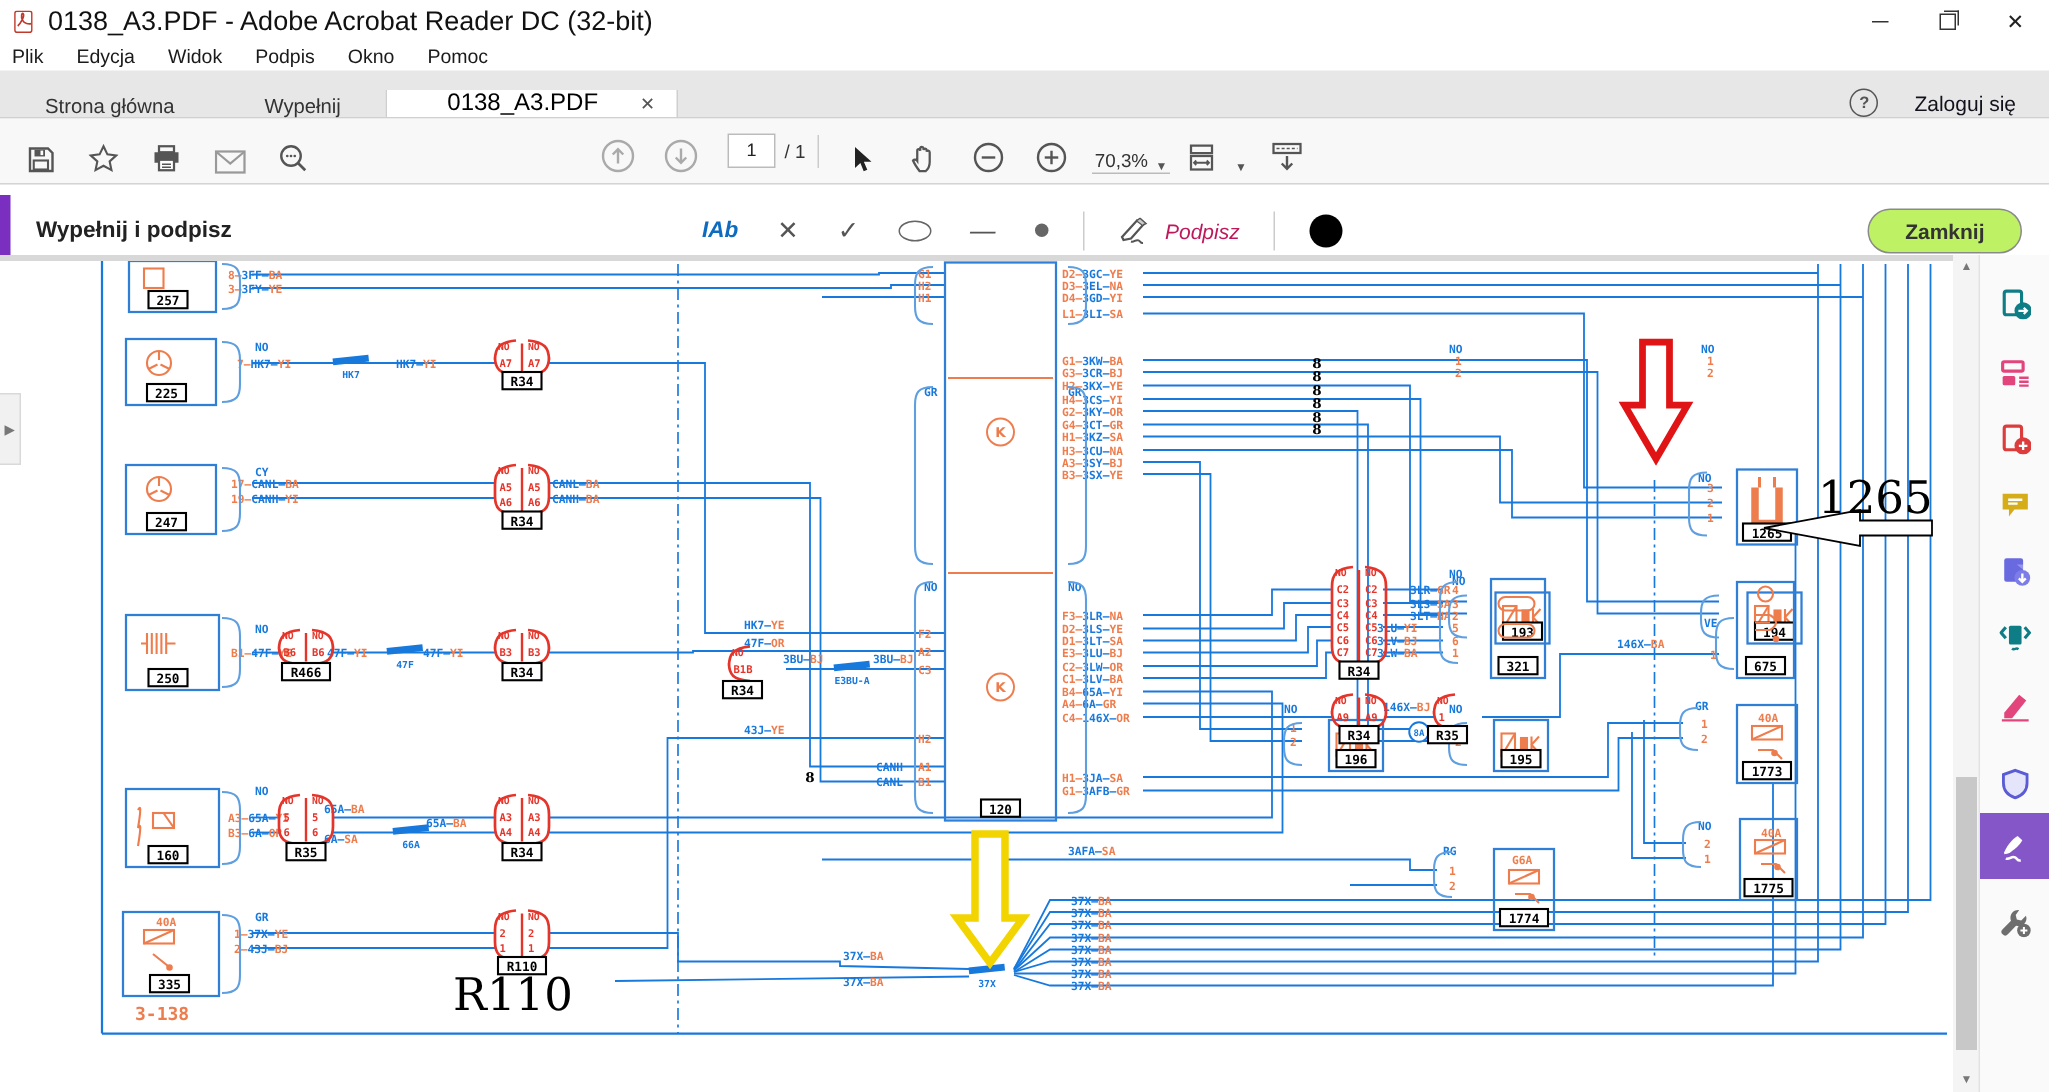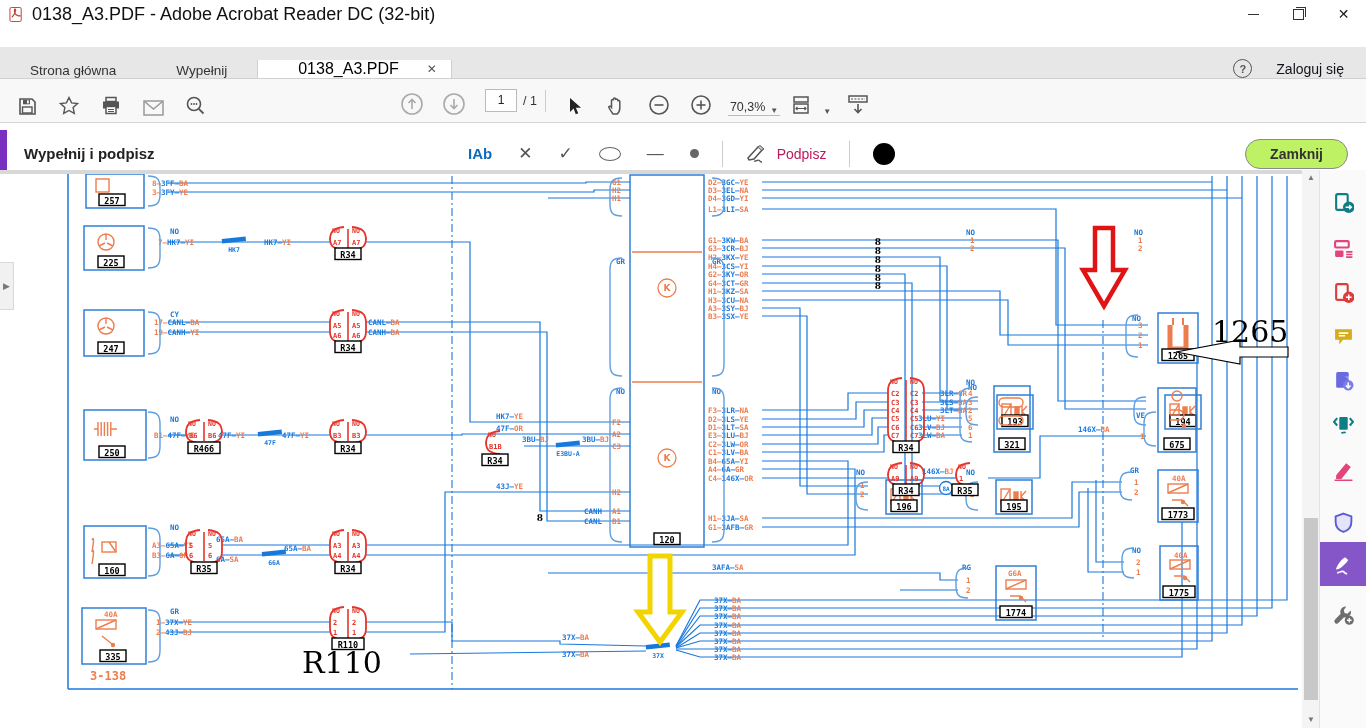--- a/index.html
+++ b/index.html
@@ -32,21 +32,21 @@
   .tbsep{width:1px;height:22px;background:#cccccc;margin:0 8px;}
   #pagebox{width:30px;height:21px;border:1px solid #bbb;background:#fff;font-size:12px;color:#222;text-align:center;line-height:21px;margin:0 6px 0 10px;}
   .tbtext{font-size:12.5px;color:#333;}
   .caret{font-size:8px;color:#555;margin-left:5px;}
   #zoomval{font-size:12.5px;color:#333;border-bottom:1px solid transparent;}
   
   #fsbar{position:absolute;left:0;top:130px;width:100%;height:47px;background:#fff;border-bottom:1px solid #cfcfcf;display:flex;align-items:center;}
   #fsaccent{position:absolute;left:0;top:0;width:7px;height:100%;background:#7a2fc0;}
   #fstitle{font-size:15px;font-weight:bold;color:#222;margin-left:24px;}
   #fstools{position:absolute;left:455px;top:0;height:100%;display:flex;align-items:center;}
-  .fstool{margin:0 13px;color:#555;font-size:17px;display:flex;align-items:center;cursor:default;}
+  .fstool{margin:0 13px;color:#555;font-size:17px;display:flex;align-items:center;cursor:default;font-style:italic;}
   .fs-iab{color:#0d6cc0;font-weight:bold;font-size:15px;letter-spacing:0px;}
   .fs-ellipse{width:20px;height:12px;border:1.6px solid #666;border-radius:50%;}
   .fs-dot{width:9px;height:9px;border-radius:50%;background:#666;}
   .fs-swatch{width:22px;height:22px;border-radius:50%;background:#000;}
   .fs-sep{width:1px;height:26px;background:#ccc;margin:0 10px;}
   .fs-pen{display:flex;align-items:center;gap:7px;font-size:14px;color:#be185d;}
   #fsclose{position:absolute;right:18px;top:9px;height:28px;padding:0 24px;border:1.5px solid #8a8a8a;border-radius:15px;background:#bef264;font-size:14px;font-weight:bold;color:#333;display:flex;align-items:center;cursor:default;}
   
   #docarea{position:absolute;left:0;top:170px;width:1302px;height:558px;background:#1d4ed8;}
   #docarea .topshadow{position:absolute;left:0;top:0;width:100%;height:4px;background:#d8d8d8;}
@@ -75,20 +75,28 @@
     <div class="winbtn">
           <span class="minglyph"></span>
         </div>
     <div class="winbtn">
           <span class="restoreglyph"></span>
         </div>
     <div class="winbtn" style="font-size:14px;">✕</div>
   </div>
 </div>
 
+<div id="menubar">
+      <span class="menu-item">Plik</span>
+      <span class="menu-item">Edycja</span>
+      <span class="menu-item">Widok</span>
+      <span class="menu-item">Podpis</span>
+      <span class="menu-item">Okno</span>
+      <span class="menu-item">Pomoc</span>
+    </div>
 
 <div id="tabbar">
   <div class="tab">Strona główna</div>
   <div class="tab">Wypełnij</div>
   <div class="doc-tab">
     <span>0138_A3.PDF</span>
     <span class="closex">✕</span>
   </div>
   <div id="tab-right">
     <div class="help-circ">?</div>

